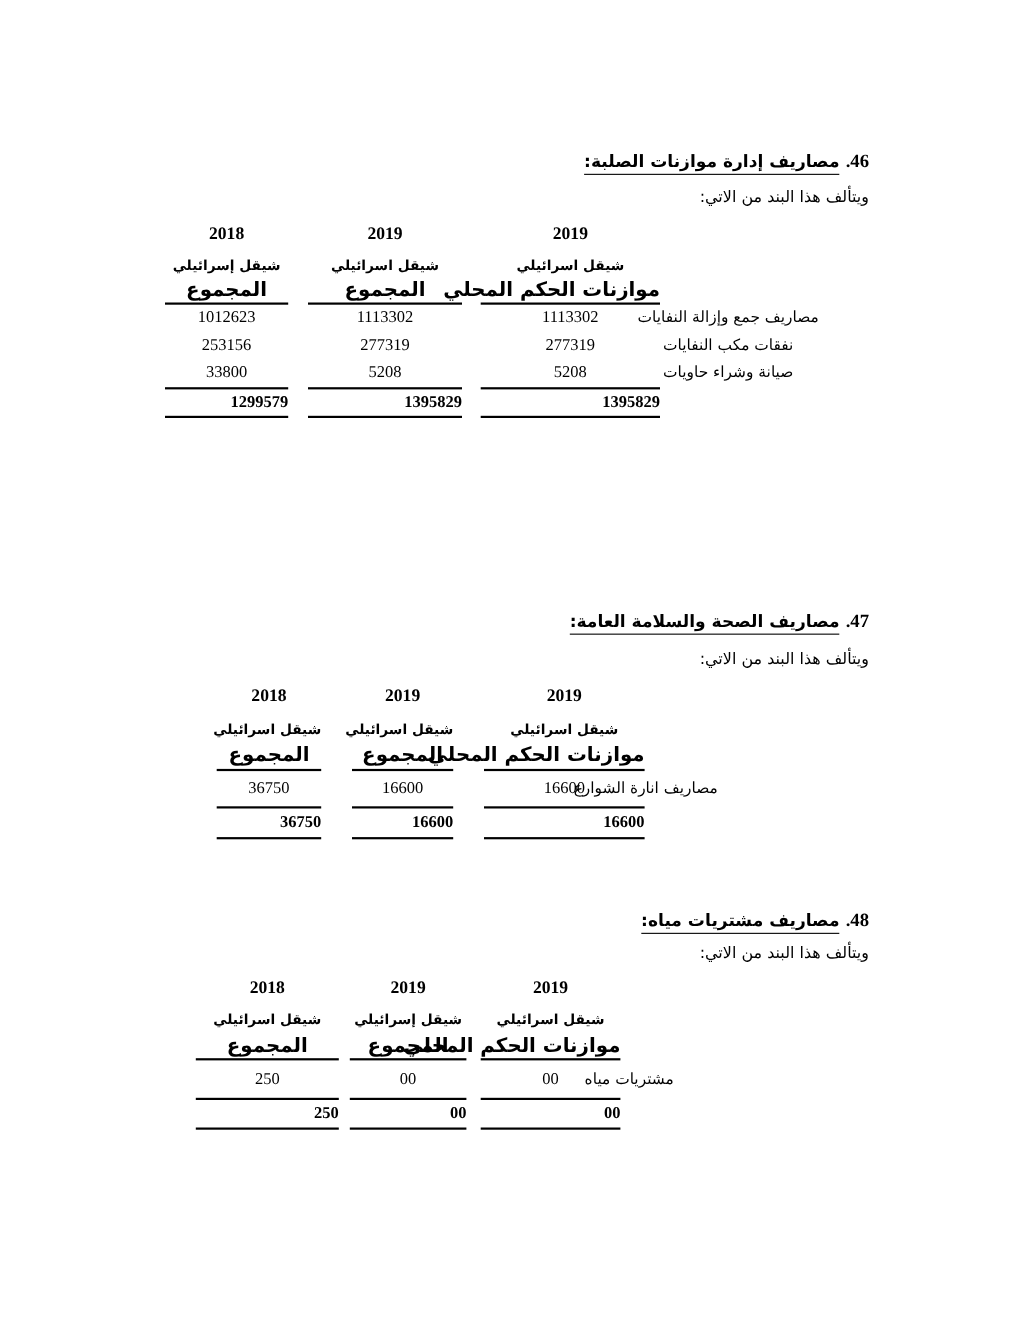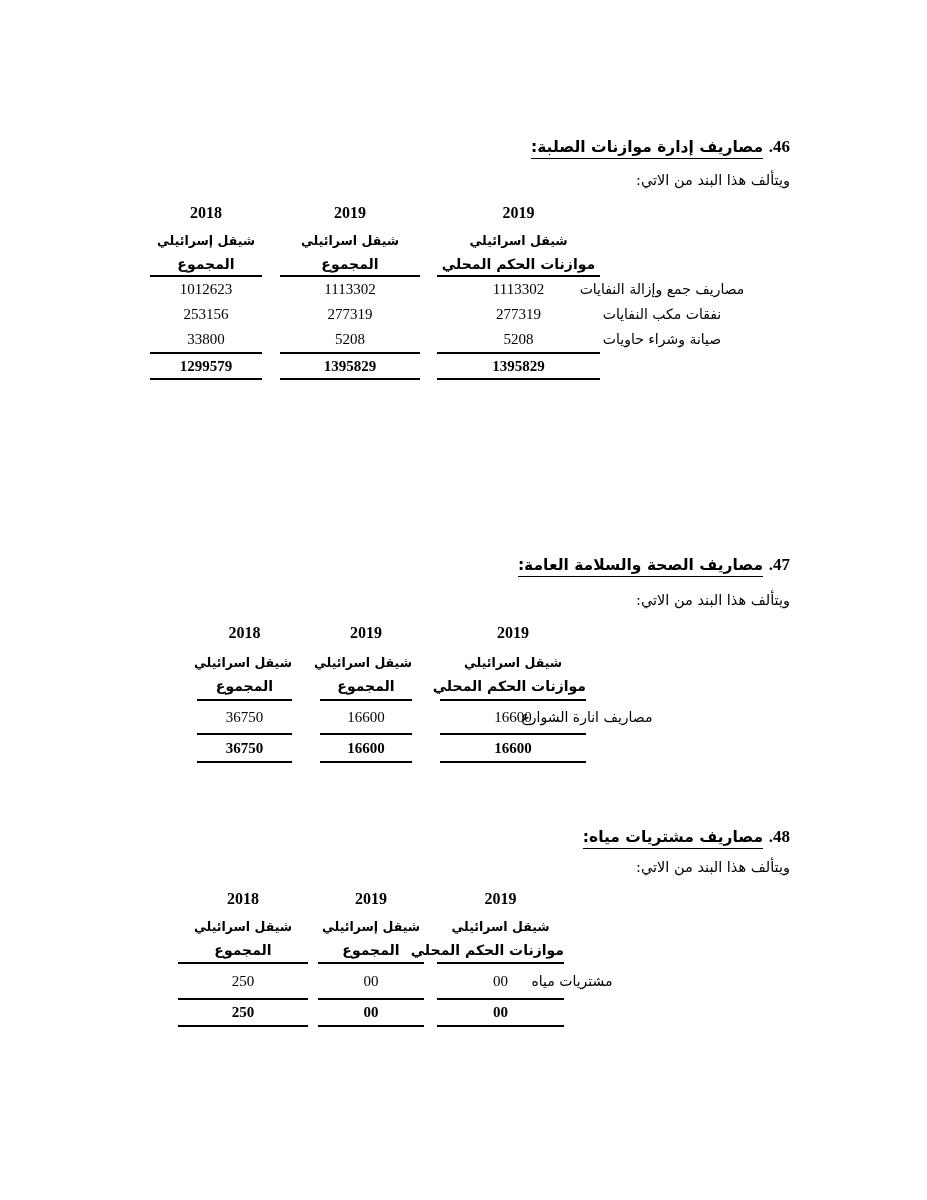--- a/index.html
+++ b/index.html
@@ -47,35 +47,36 @@
     font-size:16px;
   }
   .tcol .cur{
     font-weight:bold;
     font-size:12.5px;
     white-space:nowrap;
     direction:rtl;
   }
   .tcol .grp{
     font-weight:bold;
-    font-size:14px;
+    font-size:18px;
     white-space:nowrap;
     direction:rtl;
     border-bottom:2px solid #000;
   }
   .tcol .v{
     font-family:"Liberation Serif", serif;
     font-size:15px;
   }
   .tcol .total{
     font-family:"Liberation Serif", serif;
     font-weight:bold;
     font-size:15px;
     border-top:2px solid #000;
     border-bottom:2px solid #000;
+    text-align:right;
   }
 
   
   .lcol{
     position:absolute;
     direction:rtl;
     text-align:center;
     white-space:nowrap;
     font-size:14px;
   }

